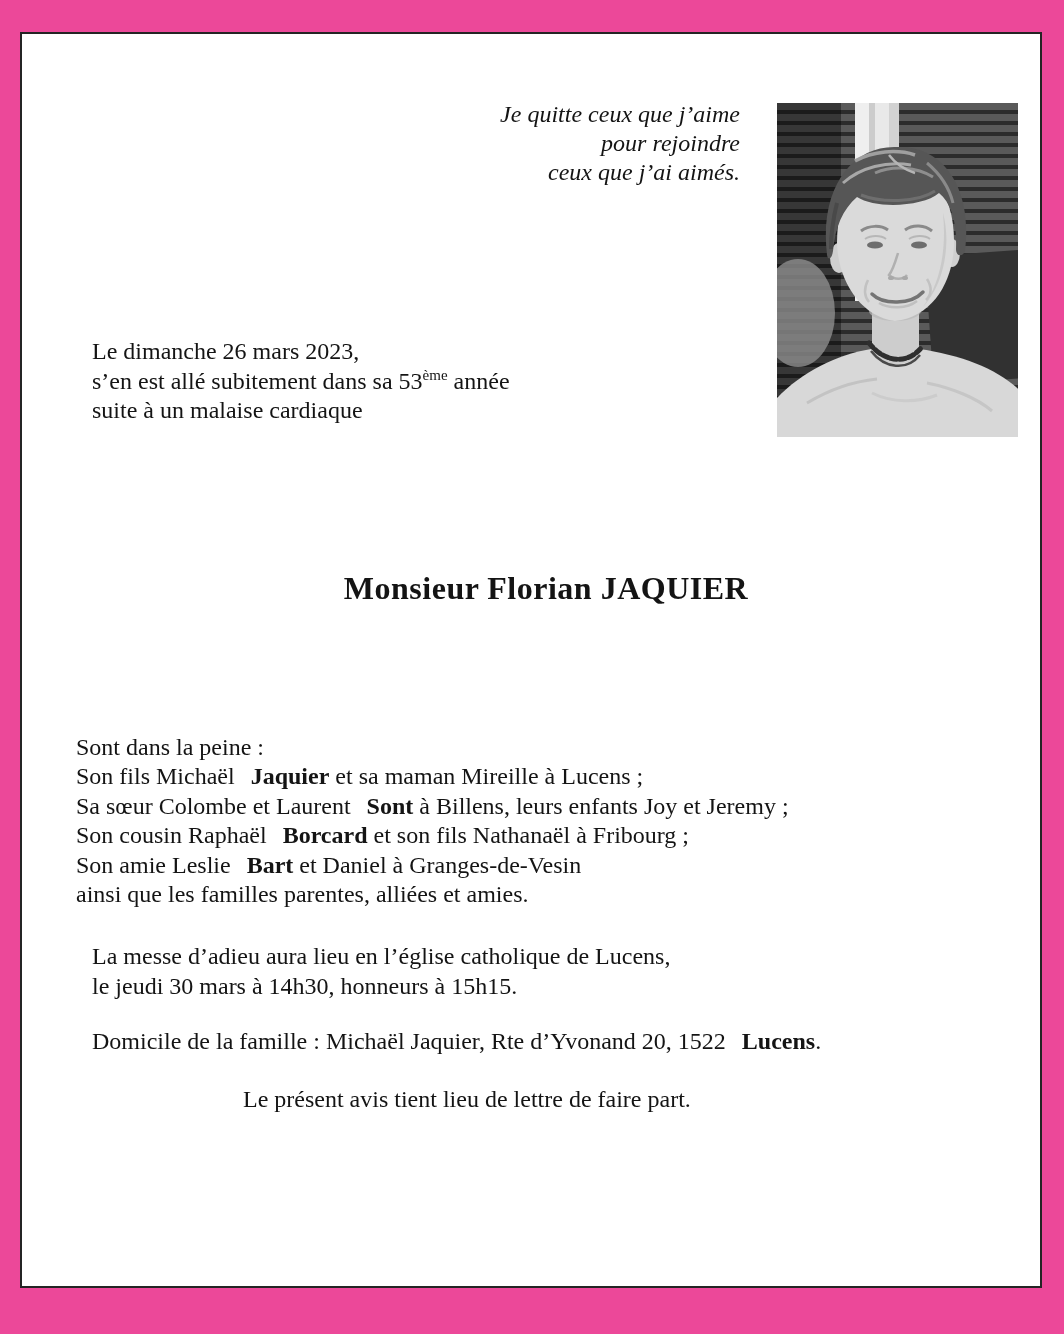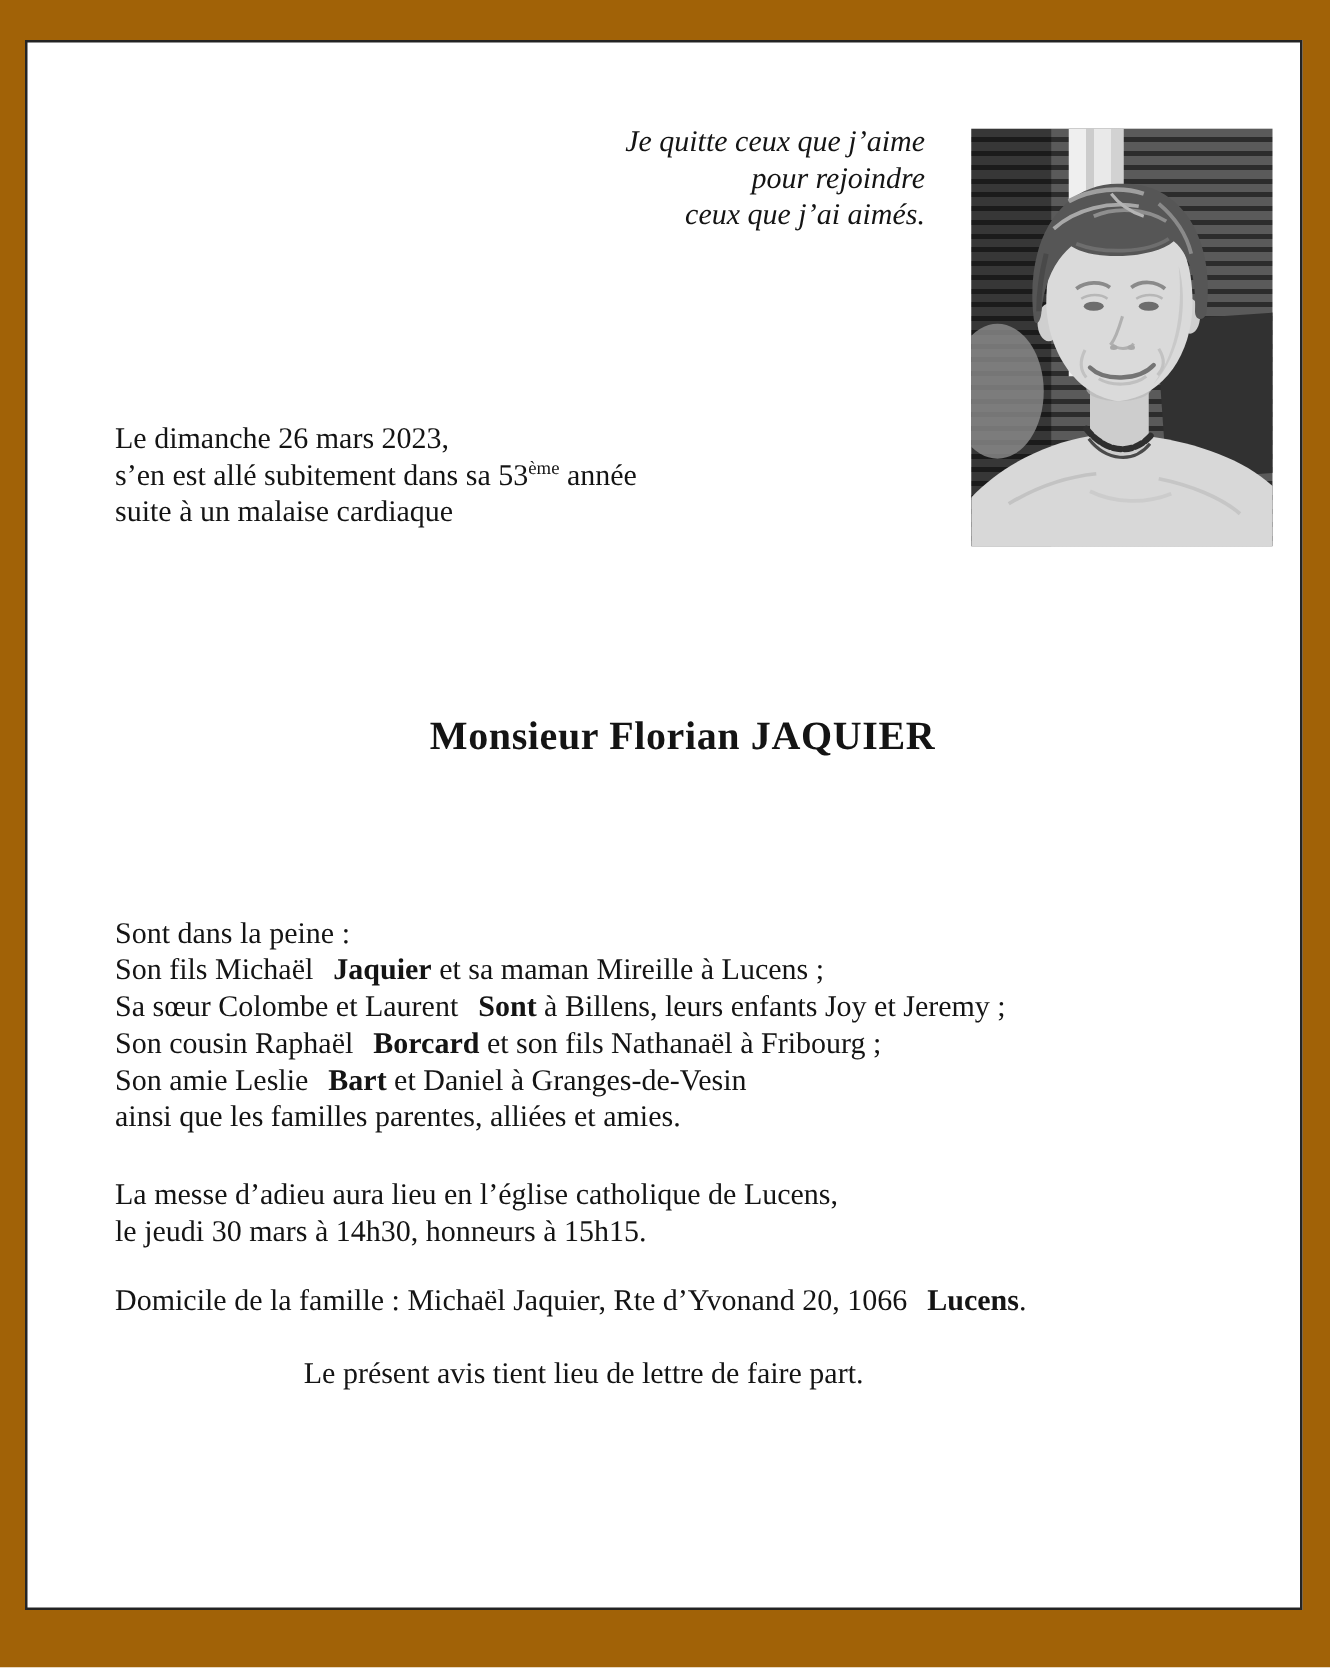--- a/index.html
+++ b/index.html
@@ -2,21 +2,21 @@
 <html><head>
 <meta charset="utf-8">
 <style>
   * { margin:0; padding:0; box-sizing:border-box; }
   html,body { background:#ffffff; }
   body {
     width:1064px; height:1334px;
     font-family:"Liberation Serif","DejaVu Serif",serif;
     color:#141414;
   }
-  .page { position:relative; width:1064px; height:1334px; background:#a16207; overflow:hidden; }
+  .page { position:relative; width:1064px; height:1334px; background:#ec4899; overflow:hidden; }
   .frame {
     position:absolute; left:20px; top:32px; width:1022px; height:1256px;
     border:2px solid #242424; background:#ffffff;
   }
   .epigraph {
     position:absolute; left:440px; top:100px; width:300px;
     text-align:right; font-style:italic; font-size:24px; line-height:29px;
     white-space:nowrap;
   }
   .photo {
@@ -31,21 +31,21 @@
   }
   .photo .dark-object { position:absolute; left:152px; top:150px; width:100px; height:128px; background:#313131; transform:rotate(-4deg); }
   .photo .blob { position:absolute; left:-16px; top:156px; width:74px; height:108px; background:#8d8d8d; border-radius:50%; opacity:.8; }
   .photo svg { position:absolute; left:0; top:0; display:block; }
   .announcement { position:absolute; left:92px; top:337px; font-size:24px; line-height:29.5px; }
   .announcement sup { font-size:15px; vertical-align:super; line-height:0; }
   .title {
     position:absolute; left:92px; top:570px; width:908px;
     text-align:center; font-size:32px; font-weight:bold; letter-spacing:0.5px;
   }
-  .family { position:absolute; left:92px; top:733px; font-size:24px; line-height:29.4px; }
+  .family { position:absolute; left:76px; top:733px; font-size:24px; line-height:29.4px; }
   .ceremony { position:absolute; left:92px; top:942px; font-size:24px; line-height:29.5px; }
   .domicile { position:absolute; left:92px; top:1027px; font-size:24px; line-height:29.5px; }
   .closing { position:absolute; left:243px; top:1085px; font-size:24px; line-height:29.5px; }
   b { font-weight:bold;margin-left:10px; }
 </style>
 </head>
 <body>
 
 <div class="page">
   <div class="frame"></div>
@@ -123,16 +123,16 @@
     <div><span>Son cousin Raphaël </span><b>Borcard</b><span> et son fils Nathanaël à Fribourg ;</span></div>
     <div><span>Son amie Leslie </span><b>Bart</b><span> et Daniel à Granges-de-Vesin</span></div>
     <div><span>ainsi que les familles parentes, alliées et amies.</span><b></b><span></span></div>
   </div>
 
   <div class="ceremony">
     <div>La messe d’adieu aura lieu en l’église catholique de Lucens,</div>
     <div>le jeudi 30 mars à 14h30, honneurs à 15h15.</div>
   </div>
 
-  <div class="domicile"><span>Domicile de la famille : Michaël Jaquier, Rte d’Yvonand 20, 1066 </span><b>Lucens</b><span>.</span></div>
+  <div class="domicile"><span>Domicile de la famille : Michaël Jaquier, Rte d’Yvonand 20, 1522 </span><b>Lucens</b><span>.</span></div>
 
   <div class="closing">Le présent avis tient lieu de lettre de faire part.</div>
 </div>
 
 </body></html>

